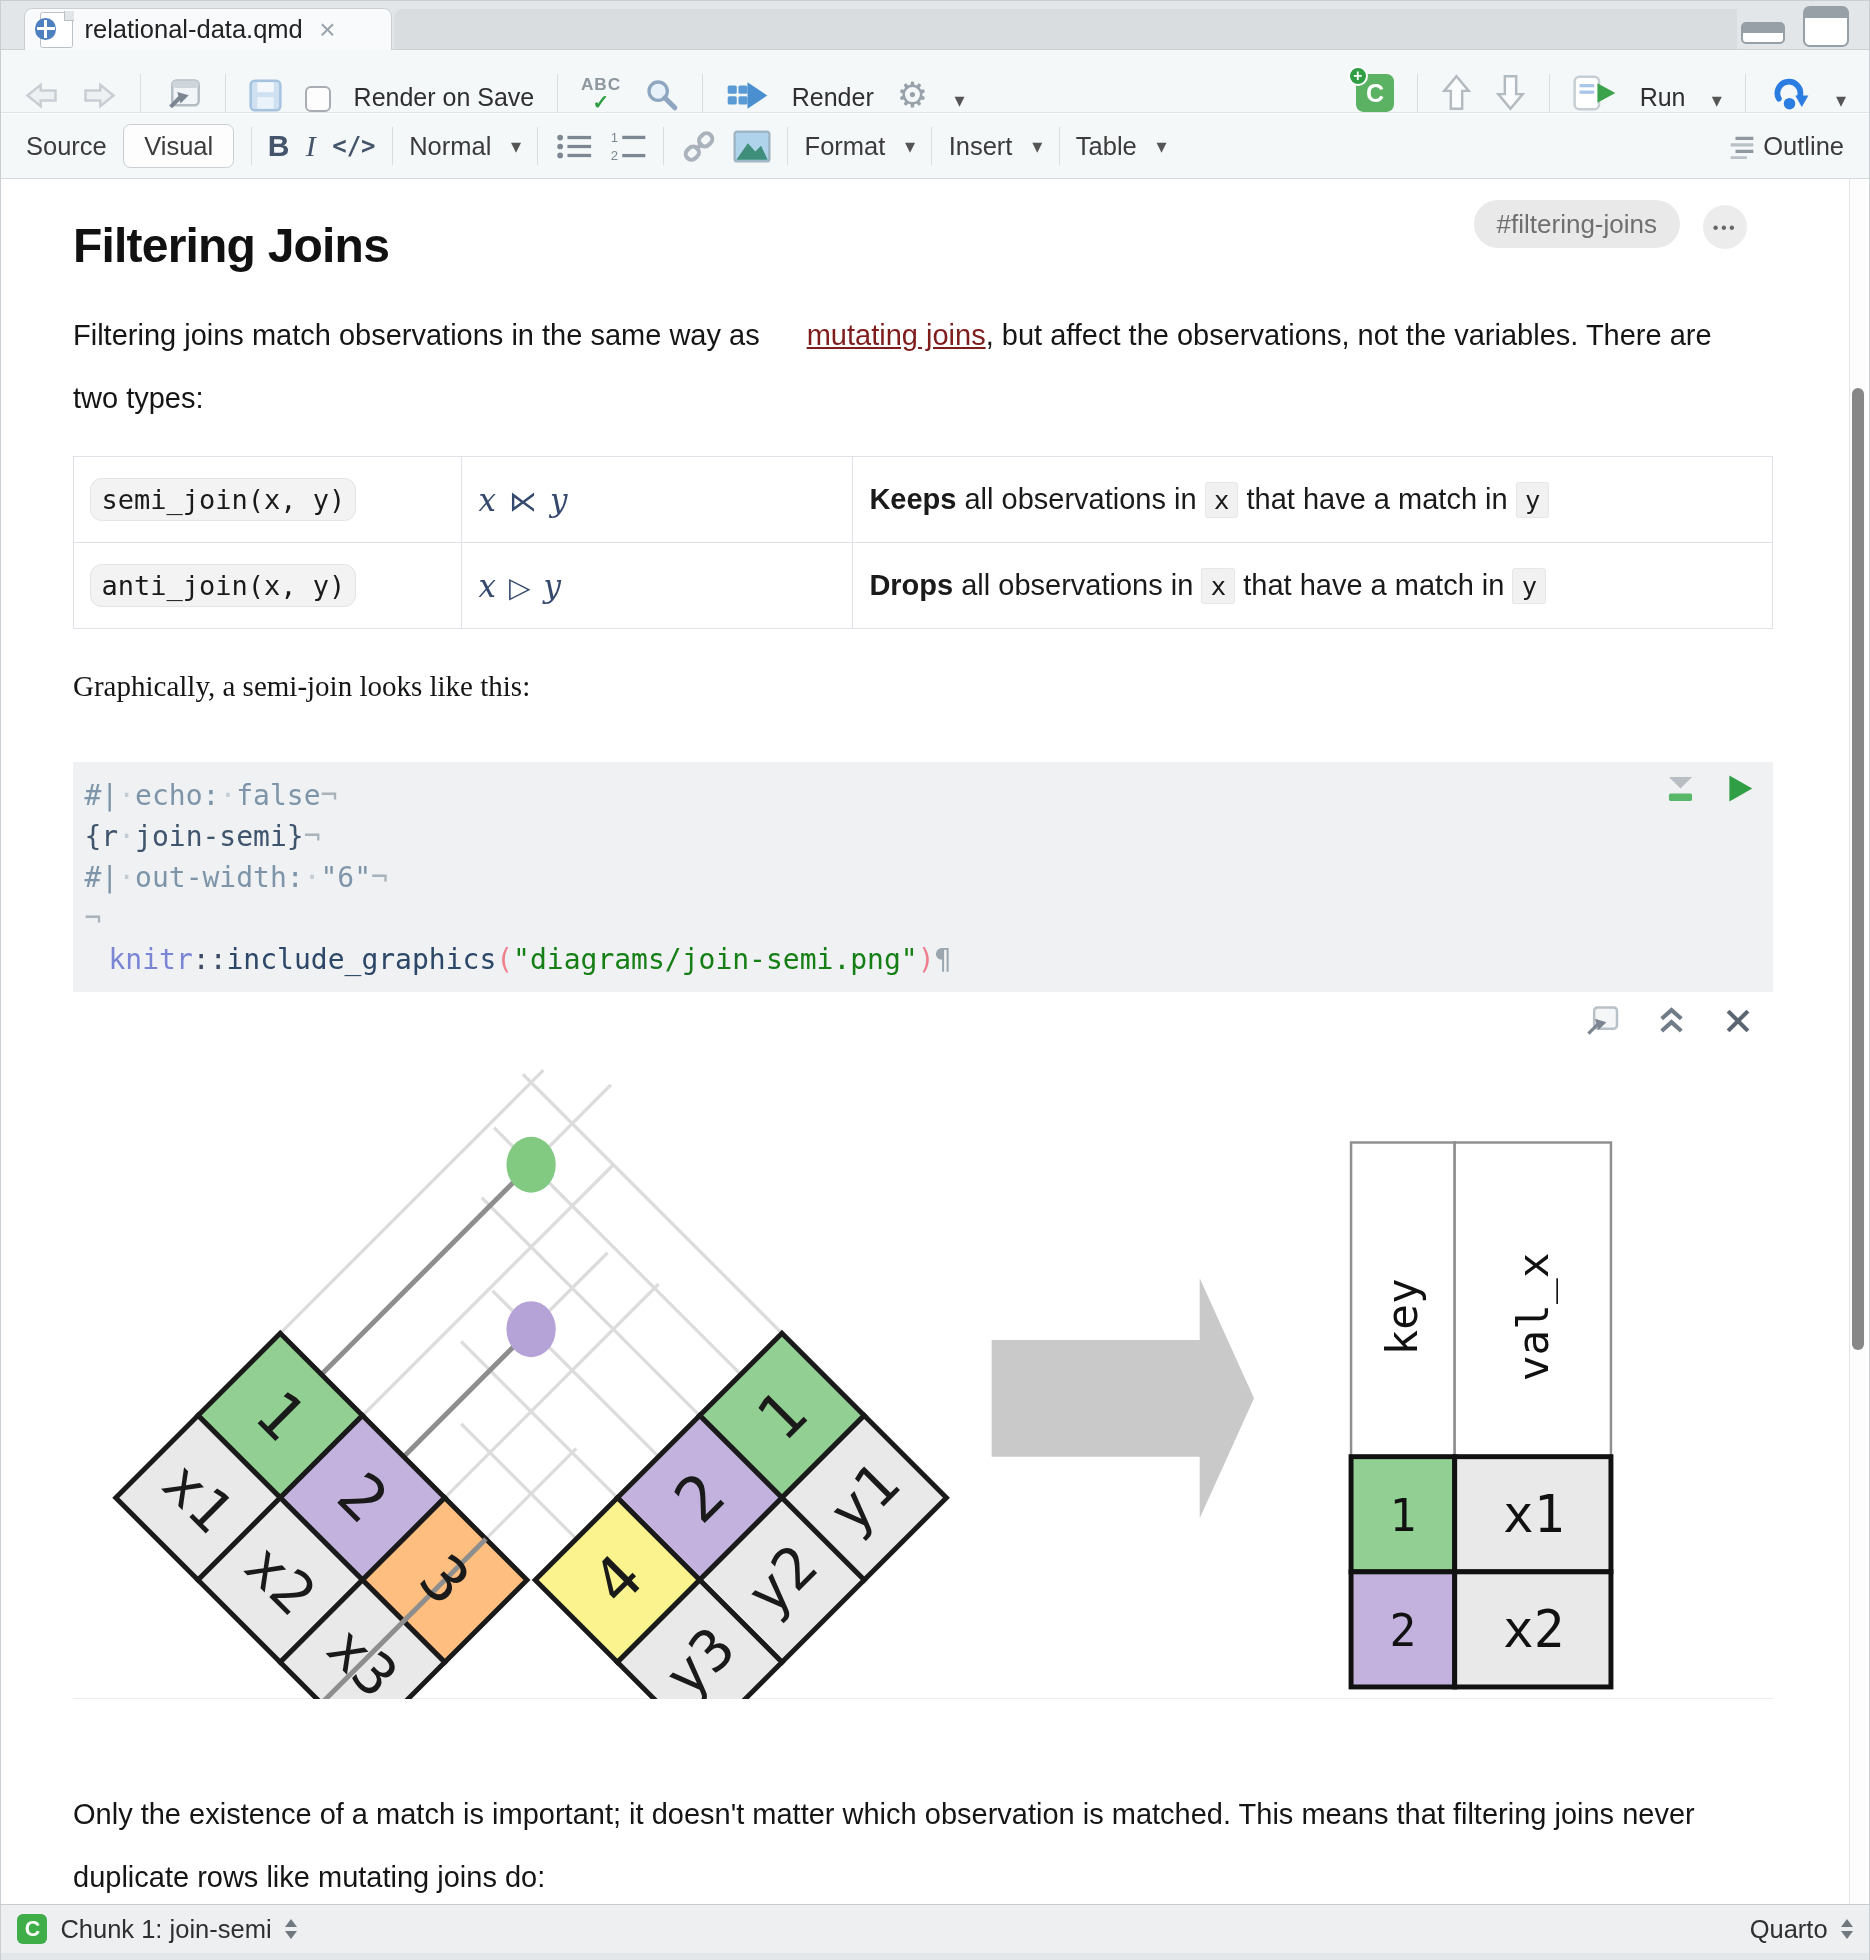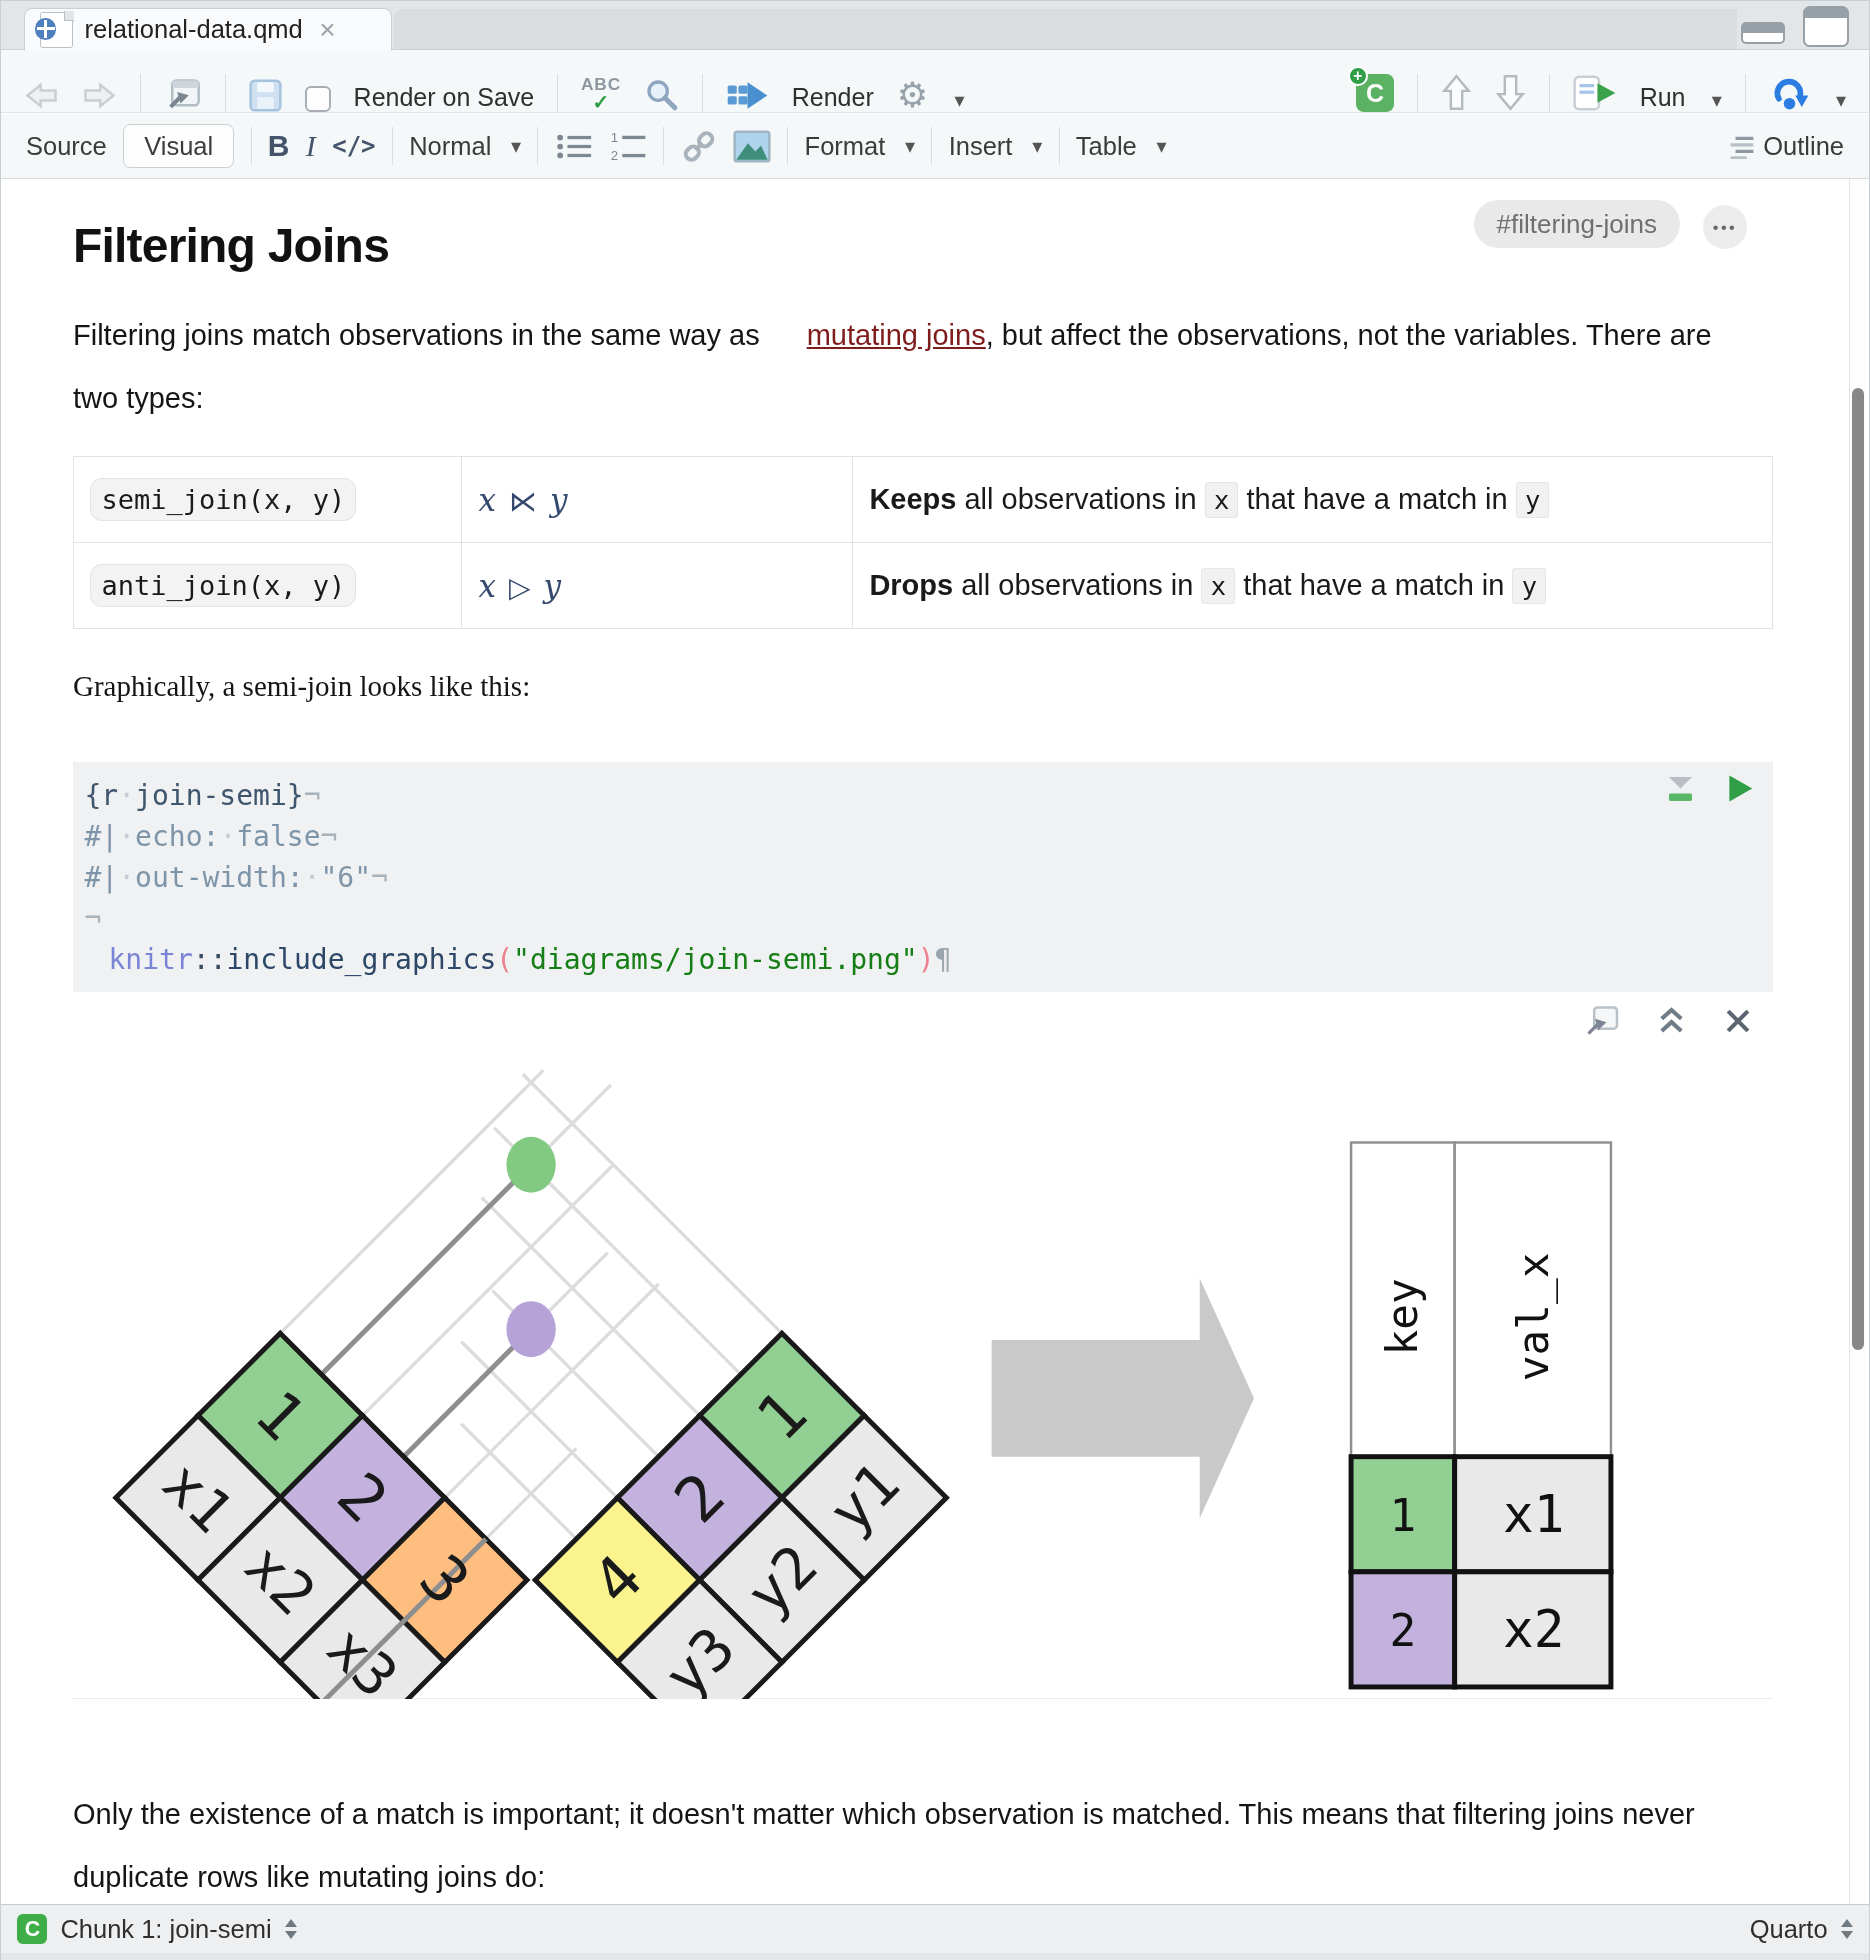--- a/index.html
+++ b/index.html
@@ -278,22 +278,22 @@
           <b>Drops</b><span> all observations in </span><code class="arg">x</code><span> that have a match in </span><code class="arg">y</code>
         </td>
       </tr>
     </tbody>
       </table>
 
     <p class="para p-graph">Graphically, a semi-join looks like this:</p>
 
     <div class="chunk">
       <div class="chunk-code">
+        <div class="cl"><span class="t-cmt">#|</span><span class="t-ws">·</span><span class="t-cmt">echo:</span><span class="t-ws">·</span><span class="t-cmt">false</span><span class="t-eol">¬</span></div>
         <div class="cl"><span class="t-hdr">{r</span><span class="t-ws">·</span><span class="t-hdr">join-semi}</span><span class="t-eol">¬</span></div>
-        <div class="cl"><span class="t-cmt">#|</span><span class="t-ws">·</span><span class="t-cmt">echo:</span><span class="t-ws">·</span><span class="t-cmt">false</span><span class="t-eol">¬</span></div>
         <div class="cl"><span class="t-cmt">#|</span><span class="t-ws">·</span><span class="t-cmt">out-width:</span><span class="t-ws">·</span><span class="t-cmt">"6"</span><span class="t-eol">¬</span></div>
         <div class="cl"><span class="t-eol">¬</span></div>
         <div class="cl"><span class="t-pkg">knitr</span><span class="t-ns">::</span><span class="t-fn">include_graphics</span><span class="t-par">(</span><span class="t-str">"diagrams/join-semi.png"</span><span class="t-par">)</span><span class="t-eop">¶</span></div>
         <div class="chunk-btns">
           <svg width="33" height="33" viewBox="0 0 40 40">
             <polygon points="6,6 34,6 20,20" fill="#b9bec4"></polygon>
             <rect x="6" y="26" width="28" height="9" rx="2" fill="#58b868"></rect>
           </svg>
           <svg width="30" height="31" viewBox="0 0 36 38">
             <polygon points="5,3 33,19 5,35" fill="#2f9e44"></polygon>

